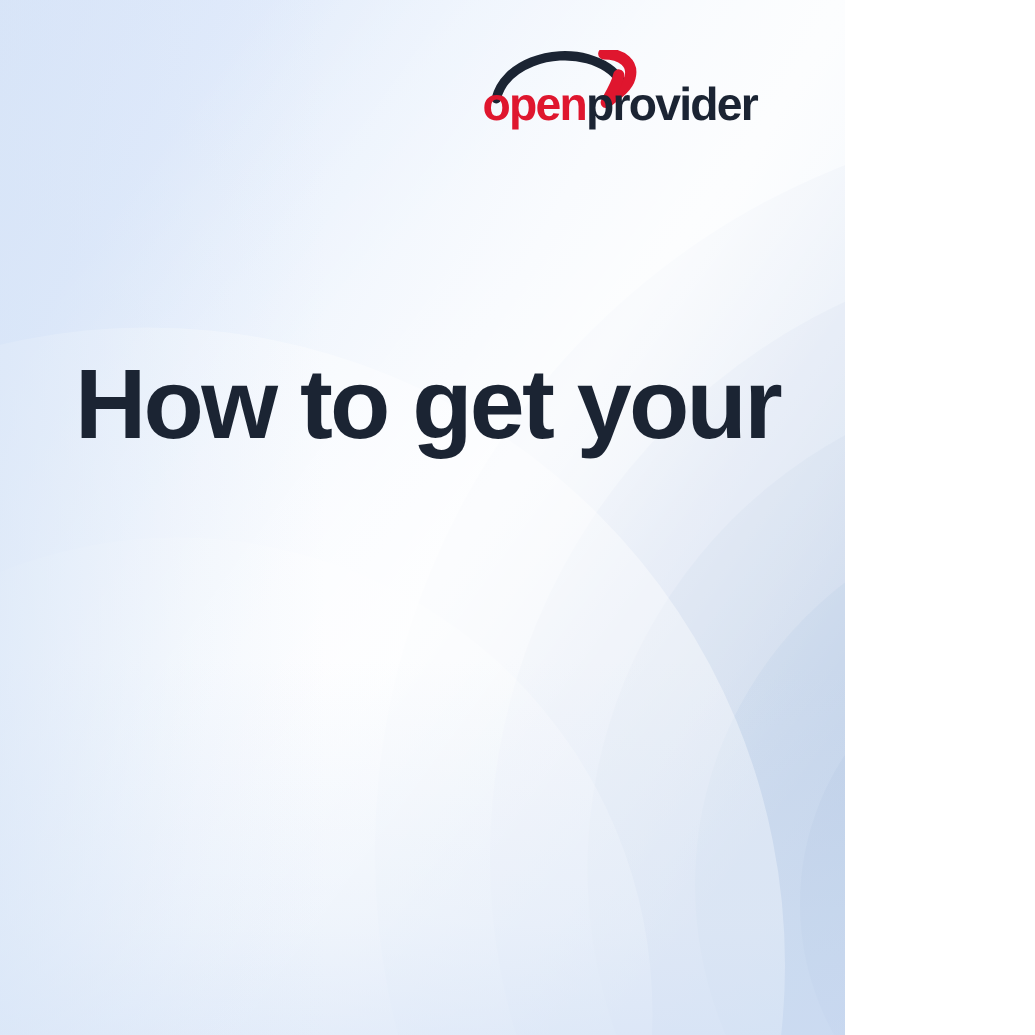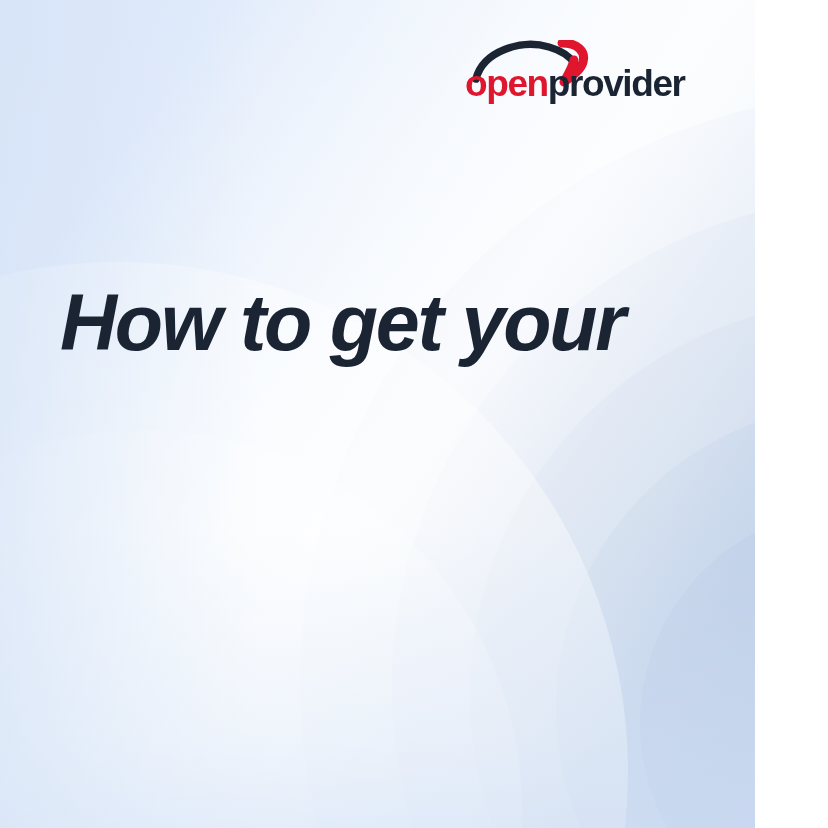--- a/index.html
+++ b/index.html
@@ -6,21 +6,21 @@
     margin: 0;
     padding: 0;
     background: #ffffff;
   }
   body {
     font-family: "Liberation Sans", sans-serif;
   }
 
   #card {
     position: relative;
-    width: 755px;
+    width: 676px;
     height: 828px;
     overflow: hidden;
     background: #e2ecfa;
   }
 
   
   .bg-base {
     position: absolute;
     inset: 0;
     background:
@@ -137,21 +137,20 @@
   }
   .logo-open { color: #df162e; }
   .logo-provider { color: #1b2433; }
 
   
   #headline {
     position: absolute;
     left: 60px;
     top: 283px;
     width: 740px;
-    font-style: italic;
   }
   #headline .hl-line {
     font-family: "Liberation Sans", sans-serif;
     font-weight: bold;
     font-size: 79px;
     line-height: 80px;
     letter-spacing: -2.2px;
     color: #1b2433;
     white-space: nowrap;
   }

